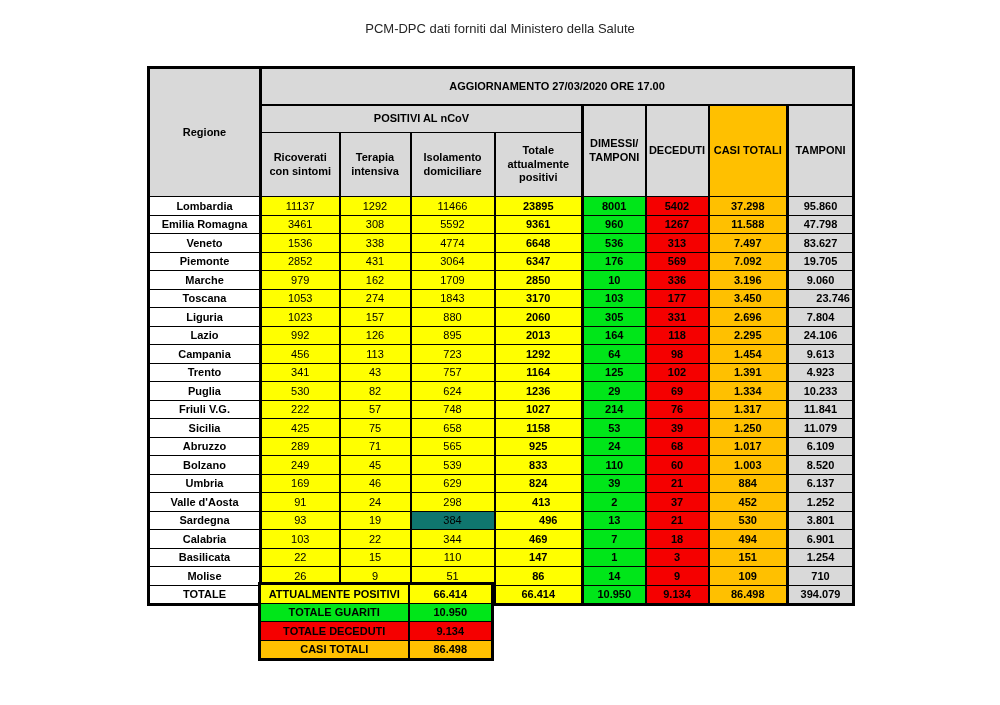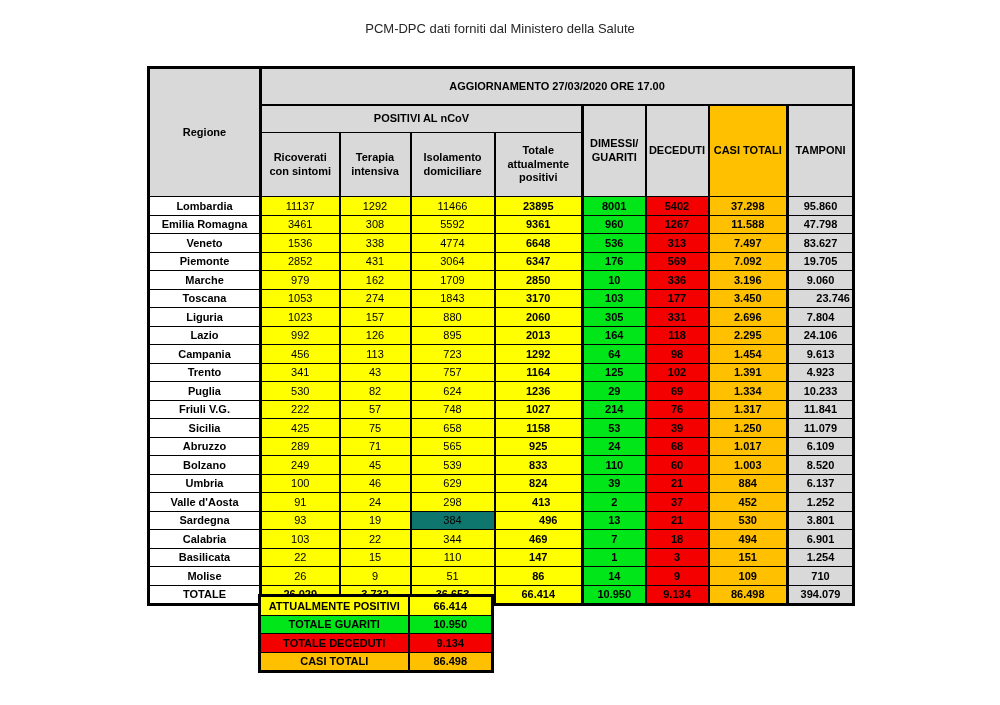--- a/index.html
+++ b/index.html
@@ -42,21 +42,21 @@
   .group-h { height: 26px; }
   .sub-h { height: 63px; font-size: 11px; }
   .prewrap { white-space: pre-line !important; }
   .orange-h { background: #FFC000 !important; }
   .thick { border-left-width: 3px !important; }
   table.main-table td { font-weight: bold; background: #fff; height: 17.5px; }
   .region-cell { background: #fff; font-weight: bold; }
   .total-row td { border-top-width: 2px; height: 18px; }
   table.legend-table {
     position: absolute;
-    left: 258px; top: 594px;
+    left: 258px; top: 582px;
     border-collapse: collapse;
     table-layout: fixed;
     border: 3px solid #000;
   }
   table.legend-table td {
     border: 1px solid #000;
     border-left-width: 2px;
     border-right-width: 2px;
     height: 17.5px;
     padding: 0;
@@ -84,21 +84,21 @@
       <col style="width:66px">
   </colgroup>
   <thead>
     <tr>
       <th rowspan="3">Regione</th>
       <th colspan="8" class="agg-h thick">AGGIORNAMENTO 27/03/2020 ORE 17.00</th>
     </tr>
     <tr>
       <th colspan="4" class="group-h thick">POSITIVI AL nCoV</th>
       <th rowspan="2" class="thick prewrap">DIMESSI/
-GUARITI</th>
+TAMPONI</th>
       <th rowspan="2">DECEDUTI</th>
       <th rowspan="2" class="orange-h">CASI TOTALI</th>
       <th rowspan="2" class="thick">TAMPONI</th>
     </tr>
     <tr>
       <th class="sub-h thick">Ricoverati con sintomi</th>
       <th class="sub-h">Terapia intensiva</th>
       <th class="sub-h">Isolamento domiciliare</th>
       <th class="sub-h">Totale attualmente positivi</th>
     </tr>
@@ -264,21 +264,21 @@
         <td style="background: rgb(255, 255, 0); font-weight: normal;">45</td>
         <td style="background: rgb(255, 255, 0); font-weight: normal;">539</td>
         <td style="background: rgb(255, 255, 0);">833</td>
         <td class="thick" style="background: rgb(0, 230, 25);">110</td>
         <td style="background: rgb(245, 0, 0);">60</td>
         <td style="background: rgb(255, 192, 0);">1.003</td>
         <td class="thick" style="background: rgb(217, 217, 217);">8.520</td>
       </tr>
       <tr>
         <td class="region-cell">Umbria</td>
-        <td class="thick" style="background: rgb(255, 255, 0); font-weight: normal;">100</td>
+        <td class="thick" style="background: rgb(255, 255, 0); font-weight: normal;">169</td>
         <td style="background: rgb(255, 255, 0); font-weight: normal;">46</td>
         <td style="background: rgb(255, 255, 0); font-weight: normal;">629</td>
         <td style="background: rgb(255, 255, 0);">824</td>
         <td class="thick" style="background: rgb(0, 230, 25);">39</td>
         <td style="background: rgb(245, 0, 0);">21</td>
         <td style="background: rgb(255, 192, 0);">884</td>
         <td class="thick" style="background: rgb(217, 217, 217);">6.137</td>
       </tr>
       <tr>
         <td class="region-cell">Valle d'Aosta</td>

